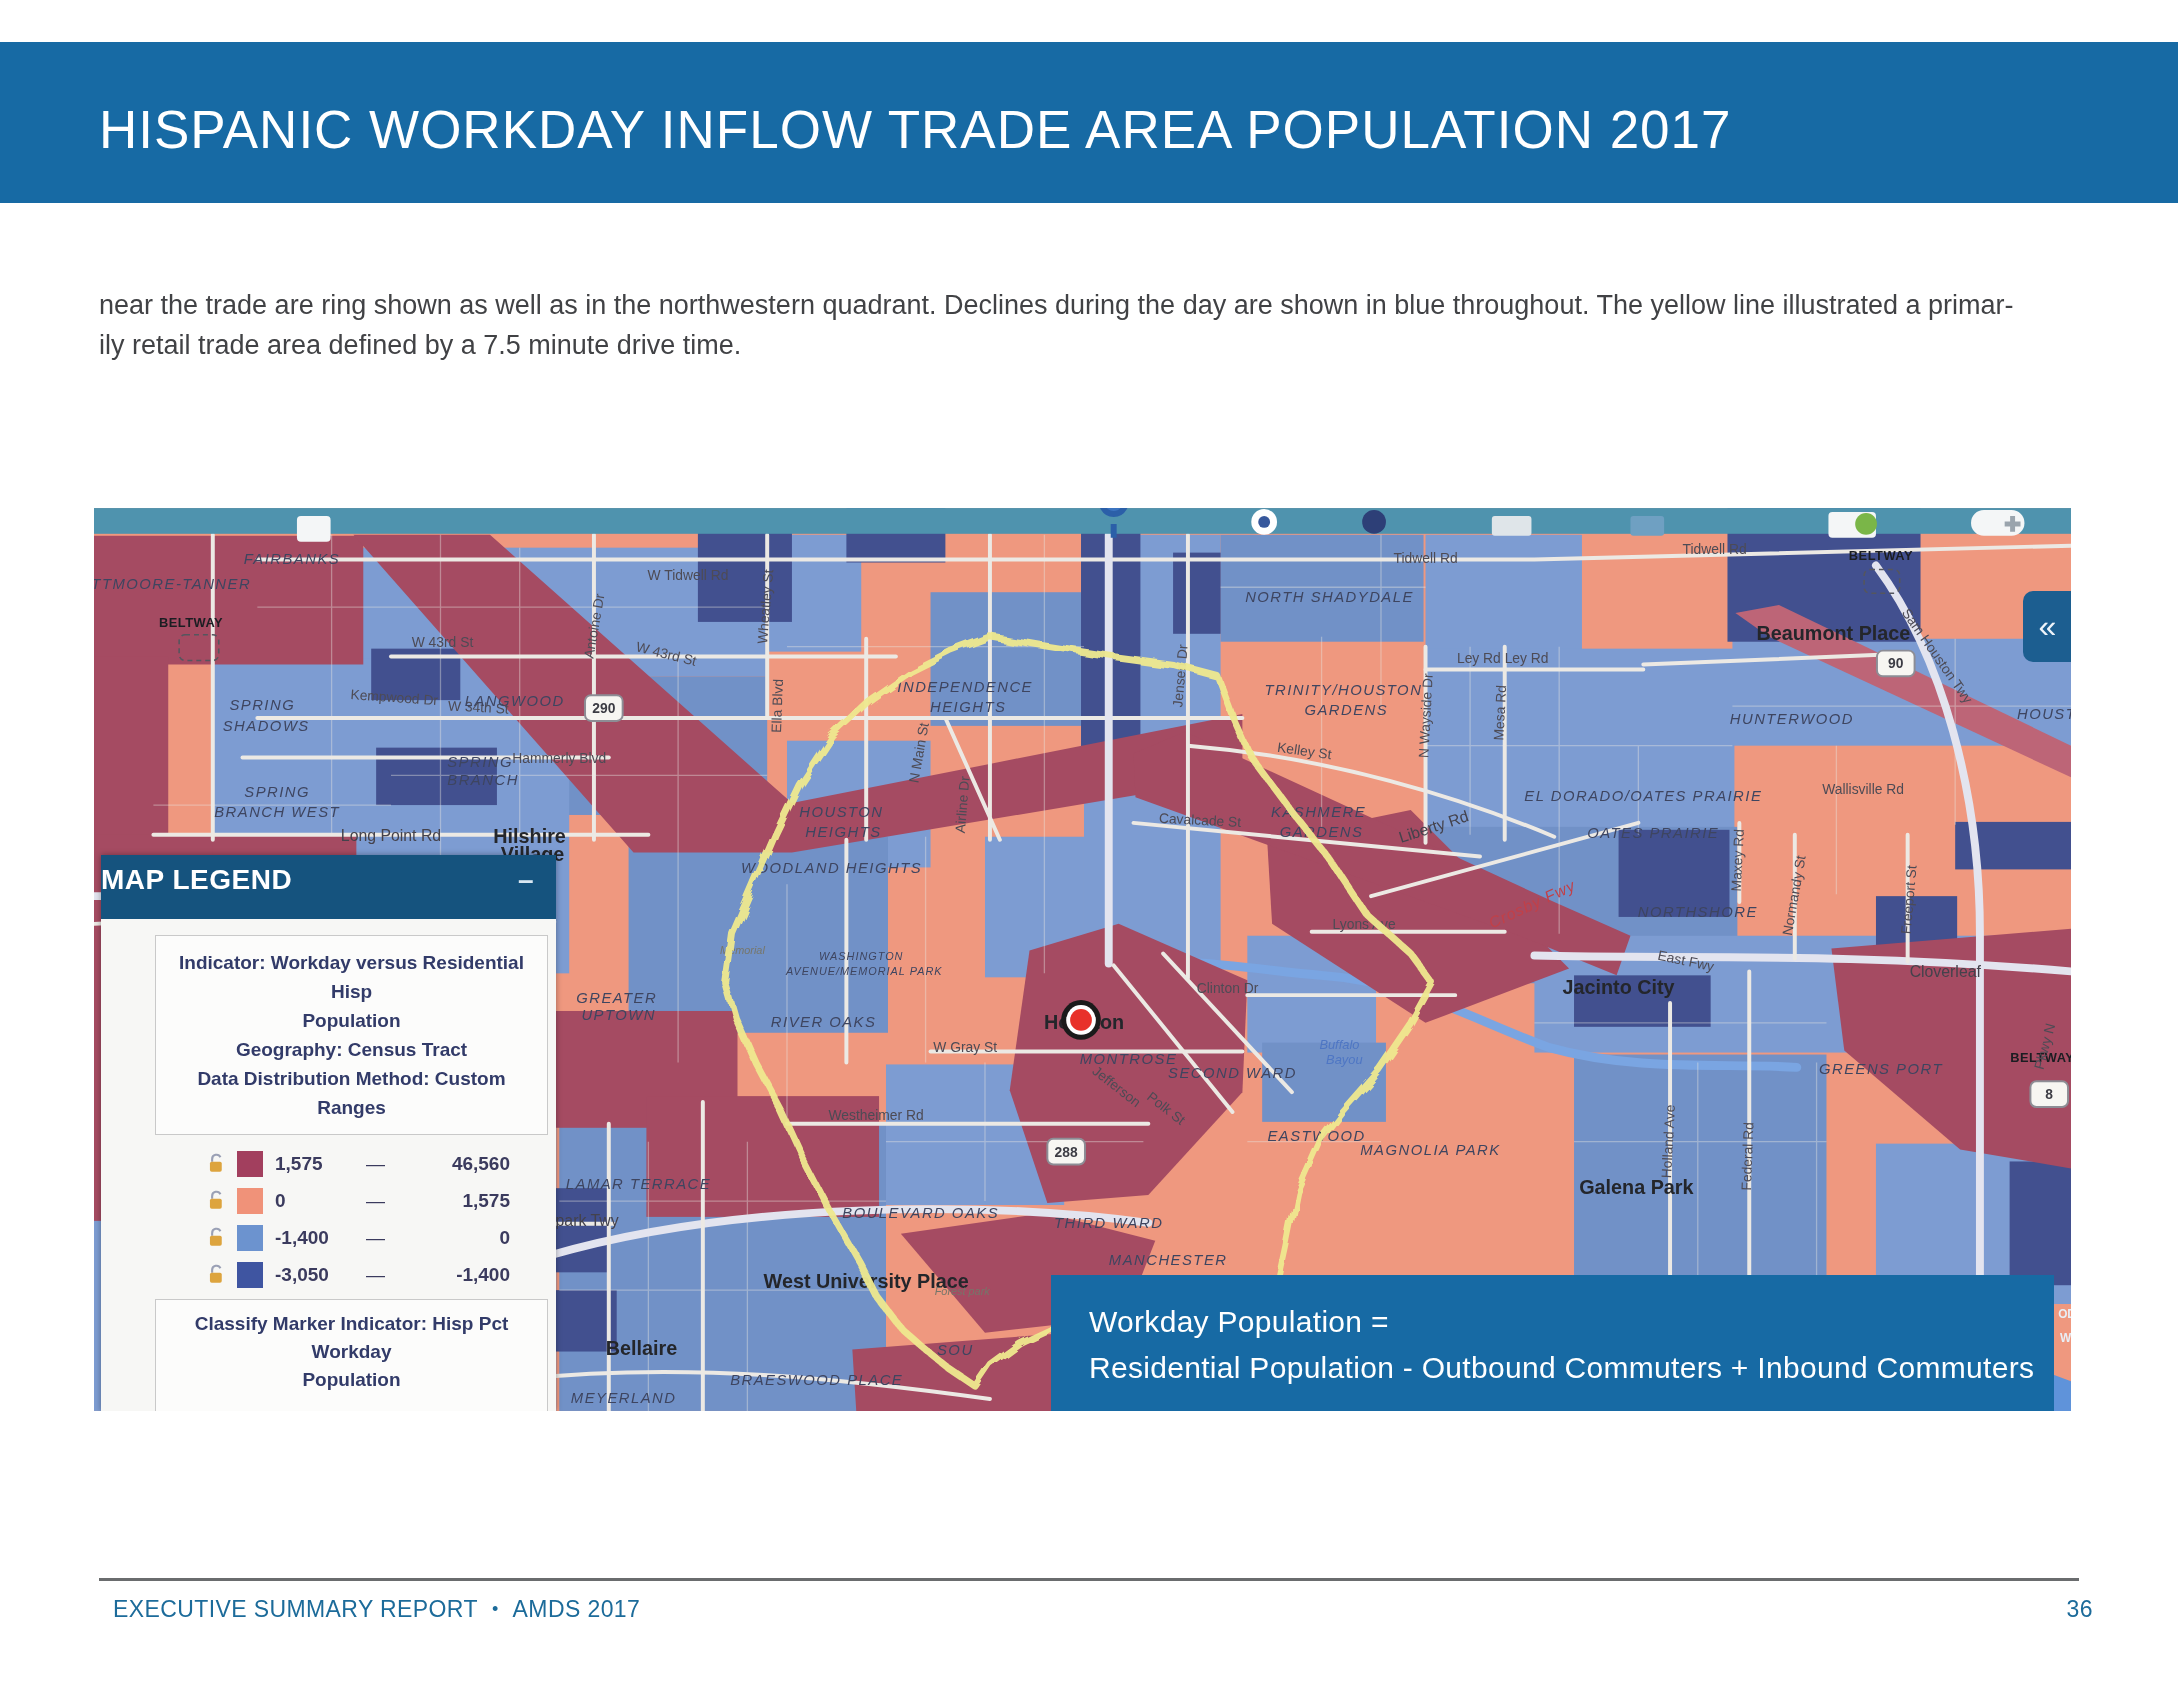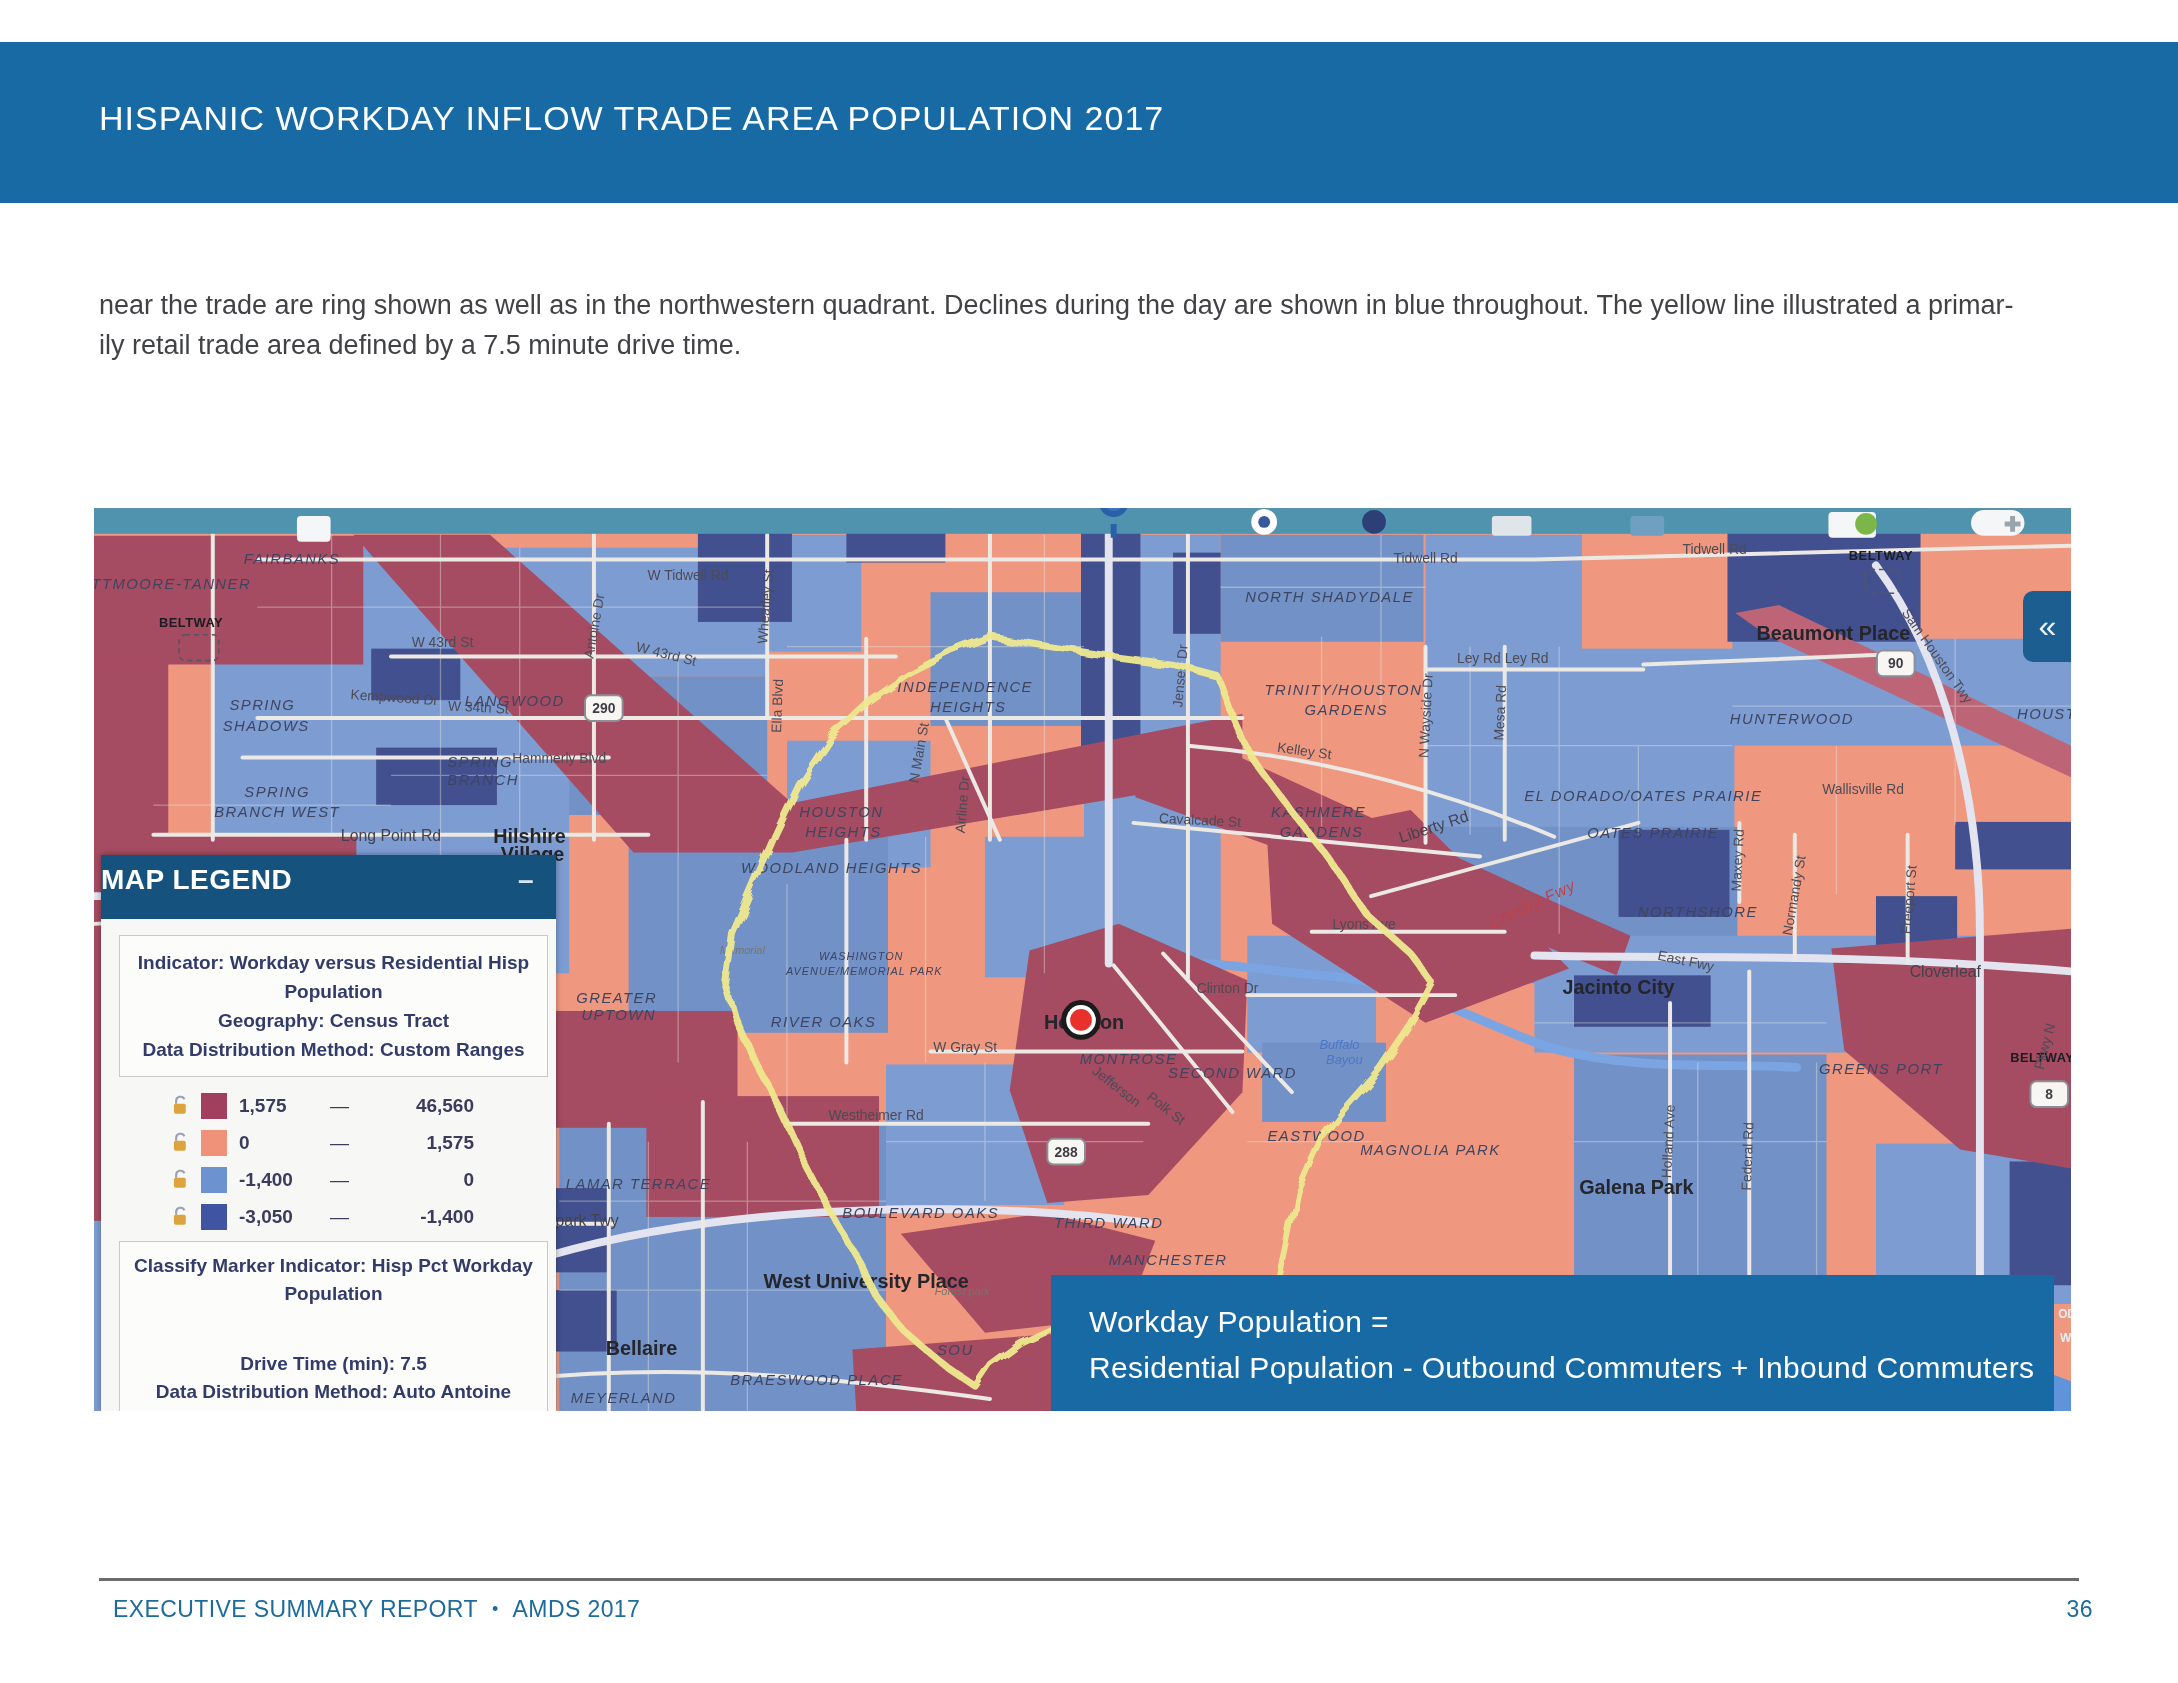--- a/index.html
+++ b/index.html
@@ -1,19 +1,19 @@
 <!DOCTYPE html>
 <html><head>
 <meta charset="utf-8">
 <style>
   html,body{margin:0;padding:0;}
   body{width:2178px;height:1683px;position:relative;background:#ffffff;
        font-family:"Liberation Sans", sans-serif;overflow:hidden;}
   .title-band{position:absolute;left:0;top:42px;width:2178px;height:161px;background:#176aa4;}
-  .title-band h1{margin:0;position:absolute;left:99px;top:57px;color:#ffffff;font-size:34px;
+  .title-band h1{margin:0;position:absolute;left:99px;top:57px;color:#ffffff;font-size:53px;
        font-weight:400;letter-spacing:1px;white-space:nowrap;}
   .para{position:absolute;left:99px;top:285px;width:2000px;color:#414245;font-size:27px;}
   .para div{line-height:40px;white-space:nowrap;}
   .map-wrap{position:absolute;left:94px;top:508px;width:1977px;height:903px;overflow:hidden;background:#ef987f;}
   .map-wrap svg{display:block;}
   
   .sa{fill:#ef987f}.lb{fill:#7d9cd2}.lb2{fill:#7191c7}.nv{fill:#42508f}.mr{fill:#a54b62}
   .wt{fill:#5f93da}
   .rd{stroke:#ece9e4;stroke-width:4;fill:none;stroke-linecap:round}
   .rd7{stroke:#e3e4ef;stroke-width:8;fill:none;stroke-linecap:round}
@@ -28,21 +28,21 @@
   .k-fwyred{fill:#c24048;font-size:16px;font-style:italic;text-anchor:middle;letter-spacing:1px;}
   .k-water{fill:#4e76c4;font-size:13px;font-style:italic;text-anchor:middle;}
   .k-grn{fill:#76766a;font-size:11px;font-style:italic;text-anchor:middle;}
   .k-frag{fill:#e8eef5;font-size:12px;font-weight:bold;text-anchor:start;}
   
   .legend{position:absolute;left:7px;top:347px;width:455px;height:556px;background:#f7f7f5;
           box-shadow:0 0 6px rgba(0,0,0,.35);overflow:hidden;}
   .legend-head{height:64px;background:#15537e;color:#ffffff;font-size:28px;font-weight:bold;
           letter-spacing:0.5px;line-height:50px;position:relative;}
   .legend-min{position:absolute;right:22px;top:0;color:#d9e7f2;font-weight:bold;cursor:pointer;}
-  .legend-body{padding:16px 8px 0 18px;color:#323b69;}
+  .legend-body{padding:16px 8px 0 18px;color:#323b69;margin-left:36px;}
   .lg-box{border:1px solid #c9c9c9;background:#fcfcfb;text-align:center;font-weight:bold;
           font-size:19px;line-height:29px;padding:12px 6px;}
   .lg-rows{margin:10px 0 6px 51px;}
   .lg-row{display:flex;align-items:center;height:37px;}
   .lg-row .sw{width:26px;height:26px;margin:0 12px 0 10px;flex:0 0 auto;}
   .lg-row .mn{width:91px;font-size:19px;font-weight:bold;color:#3b3b5e;}
   .lg-row .dh{width:40px;font-size:19px;color:#3b3b5e;}
   .lg-row .mx{width:104px;text-align:right;font-size:19px;font-weight:bold;color:#3b3b5e;}
   .lg-box2{border:1px solid #c9c9c9;background:#fcfcfb;text-align:center;font-weight:bold;
           font-size:19px;line-height:28px;padding:10px 6px 10px 6px;margin-top:6px;}

